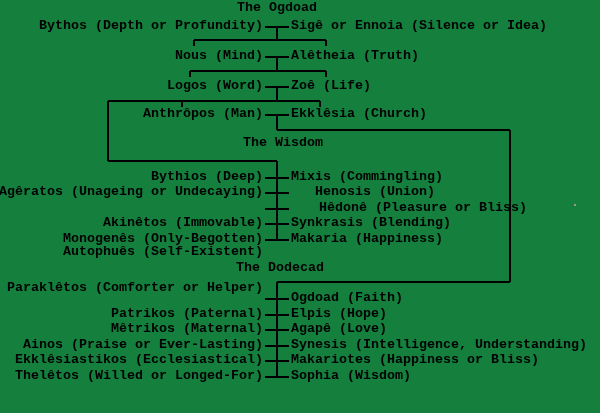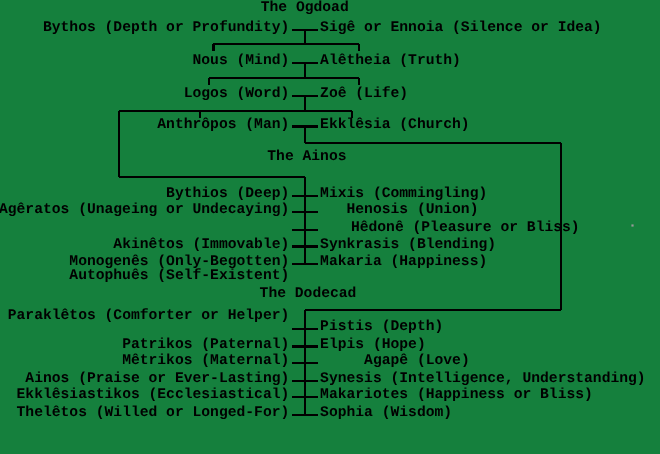--- a/index.html
+++ b/index.html
@@ -93,21 +93,21 @@
     <line x1="277" y1="282" x2="277" y2="378"></line>
     <line x1="265" y1="299" x2="289" y2="299"></line>
     <line x1="265" y1="315" x2="289" y2="315"></line>
     <line x1="265" y1="330" x2="289" y2="330"></line>
     <line x1="265" y1="346" x2="289" y2="346"></line>
     <line x1="265" y1="361" x2="289" y2="361"></line>
     <line x1="265" y1="377" x2="289" y2="377"></line>
   </svg>
 
   <span class="txt title" style="left:237px; top:0px;">The Ogdoad</span>
-  <span class="txt title" style="left:243px; top:135px;">The Ainos</span>
+  <span class="txt title" style="left:243px; top:135px;">The Wisdom</span>
   <span class="txt title" style="left:236px; top:260px;">The Dodecad</span>
 
   <span class="txt lt" style="top:18px;">Bythos (Depth or Profundity)</span>
   <span class="txt rt" style="top:18px;">Sigê or Ennoia (Silence or Idea)</span>
   <span class="txt lt" style="top:48px;">Nous (Mind)</span>
   <span class="txt rt" style="top:48px;">Alêtheia (Truth)</span>
   <span class="txt lt" style="top:78px;">Logos (Word)</span>
   <span class="txt rt" style="top:78px;">Zoê (Life)</span>
   <span class="txt lt" style="top:106px;">Anthrôpos (Man)</span>
   <span class="txt rt" style="top:106px;">Ekklêsia (Church)</span>
@@ -117,25 +117,25 @@
   <span class="txt lt" style="top:184px;text-align:center;">Agêratos (Unageing or Undecaying)</span>
   <span class="txt rt" style="top:184px;margin-left:24px;">Henosis (Union)</span>
   <span class="txt lt" style="top:200px;margin-top:44px;">Autophuês (Self-Existent)</span>
   <span class="txt rt" style="top:200px;padding-left:28px;">Hêdonê (Pleasure or Bliss)</span>
   <span class="txt lt" style="top:215px;">Akinêtos (Immovable)</span>
   <span class="txt rt" style="top:215px;">Synkrasis (Blending)</span>
   <span class="txt lt" style="top:231px;">Monogenês (Only-Begotten)</span>
   <span class="txt rt" style="top:231px;">Makaria (Happiness)</span>
 
   <span class="txt lt" style="top:280px;">Paraklêtos (Comforter or Helper)</span>
-  <span class="txt rt" style="top:290px;">Pistis (Depth)</span>
+  <span class="txt rt" style="top:290px;">Ogdoad (Faith)</span>
   <span class="txt lt" style="top:306px;">Patrikos (Paternal)</span>
   <span class="txt rt" style="top:306px;">Elpis (Hope)</span>
   <span class="txt lt" style="top:321px;">Mêtrikos (Maternal)</span>
-  <span class="txt rt" style="top:321px;margin-left:40px;">Agapê (Love)</span>
+  <span class="txt rt" style="top:321px;">Agapê (Love)</span>
   <span class="txt lt" style="top:337px;">Ainos (Praise or Ever-Lasting)</span>
   <span class="txt rt" style="top:337px;">Synesis (Intelligence, Understanding)</span>
   <span class="txt lt" style="top:352px;padding-left:44px;">Ekklêsiastikos (Ecclesiastical)</span>
   <span class="txt rt" style="top:352px;">Makariotes (Happiness or Bliss)</span>
   <span class="txt lt" style="top:368px;">Thelêtos (Willed or Longed-For)</span>
   <span class="txt rt" style="top:368px;">Sophia (Wisdom)</span>
 
   <div class="dot"></div>
 </div>
 

